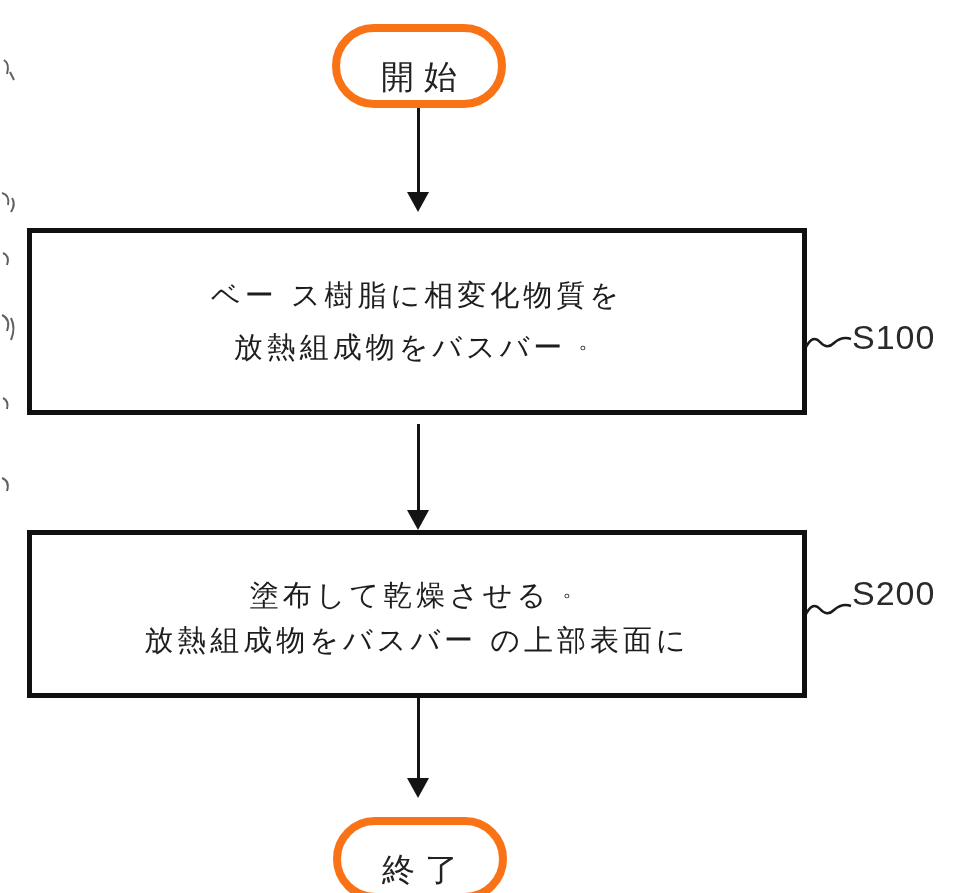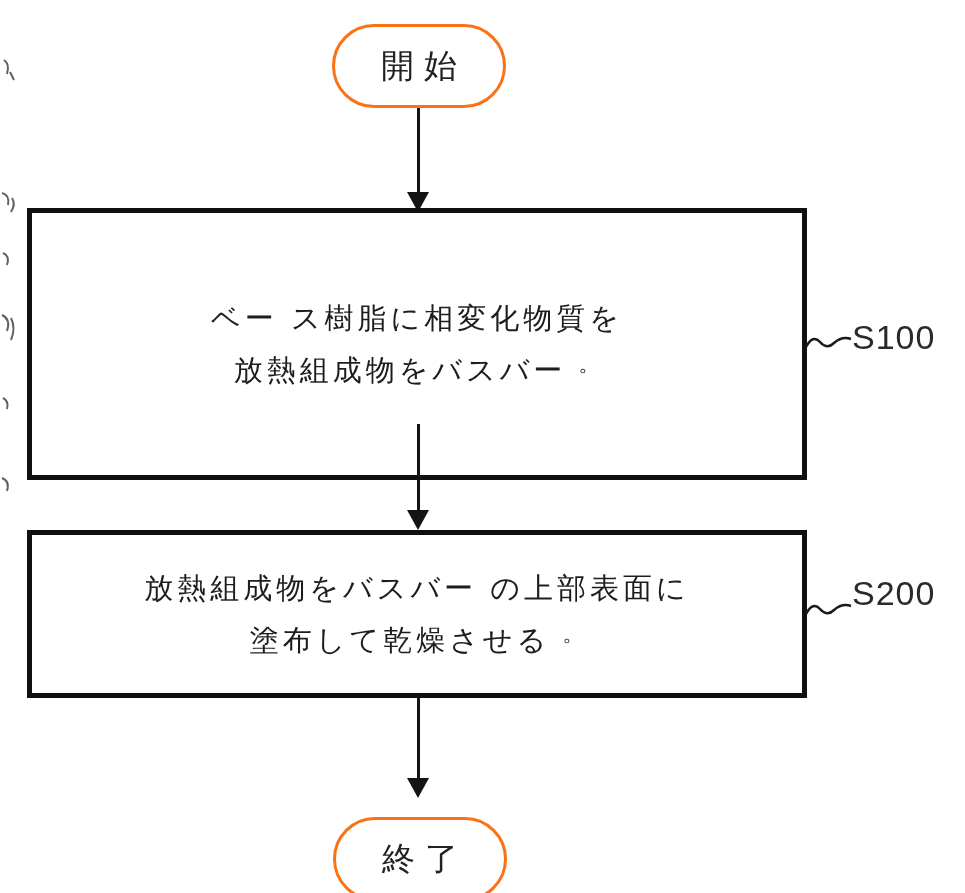--- a/index.html
+++ b/index.html
@@ -7,42 +7,42 @@
   #canvas{
     position:relative;
     width:965px;height:893px;
     background:#ffffff;
     overflow:hidden;
     color:#161616;
   }
   
   .terminal{
     position:absolute;
-    border:3px solid #f97316;
+    border:8px solid #f97316;
     border-radius:46px;
-    display:flex;align-items:center;justify-content:center;
+    display:flex;align-items:flex-end;justify-content:center;
     box-sizing:border-box;
     background:#ffffff;
     font-size:33px;
     letter-spacing:10px;
     text-indent:10px; 
     color:#222222;
   }
   #start-terminal{left:332px;top:24px;width:174px;height:84px;}
   #end-terminal{left:333px;top:817px;width:174px;height:84px;}
   
   .process-box{
     position:absolute;
     left:27px;width:780px;
     border:5px solid #101010;
     box-sizing:border-box;
     background:#ffffff;
     display:flex;flex-direction:column;align-items:center;justify-content:center;
   }
-  #step-1-box{top:208px;height:272px;}
+  #step-1-box{top:228px;height:187px;}
   #step-2-box{top:530px;height:168px;}
   .box-line{
     font-size:29px;
     letter-spacing:4px;
     line-height:45px;
     color:#1d1d1d;
     white-space:pre;
     text-align:center;
   }
   .jp-period{
@@ -112,22 +112,22 @@
 
   <svg class="squiggle" id="squiggle-1" width="48" height="26" viewBox="0 0 48 26">
     <path d="M1,19 q7,-13 14,-5 q7,8 14,1 q8,-7 17,-4" stroke="#1b1b1b" stroke-width="2.5" fill="none"></path>
   </svg>
   <div class="step-label" id="step-1-label">S100</div>
 
   <div class="arrow-line" style="left:417px;top:424px;height:88px;"></div>
   <div class="arrow-head" style="left:407px;top:510px;"></div>
 
   <div class="process-box" id="step-2-box">
+    <div class="box-line"><span>塗布して乾燥させる</span><span class="jp-period">。</span></div>
     <div class="box-line">放熱組成物をバスバー の上部表面に</div>
-    <div class="box-line"><span>塗布して乾燥させる</span><span class="jp-period">。</span></div>
   </div>
 
   <svg class="squiggle" id="squiggle-2" width="48" height="26" viewBox="0 0 48 26">
     <path d="M1,20 q7,-13 14,-5 q7,8 14,1 q8,-7 17,-4" stroke="#1b1b1b" stroke-width="2.5" fill="none"></path>
   </svg>
   <div class="step-label" id="step-2-label">S200</div>
 
   <div class="arrow-line" style="left:417px;top:697px;height:83px;"></div>
   <div class="arrow-head" style="left:407px;top:778px;"></div>
 

